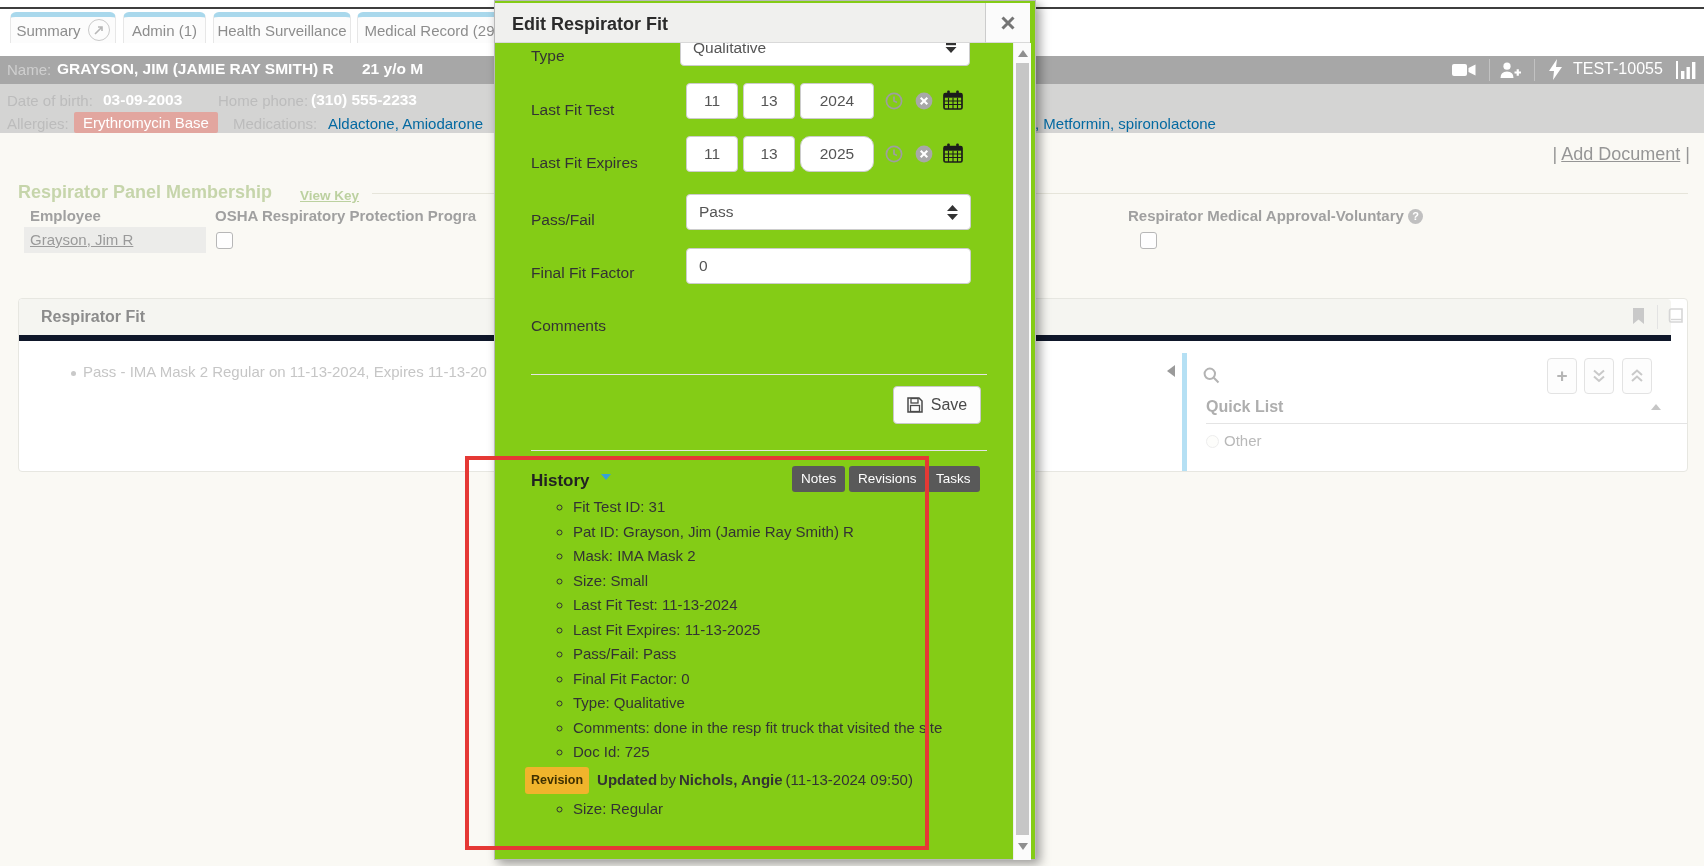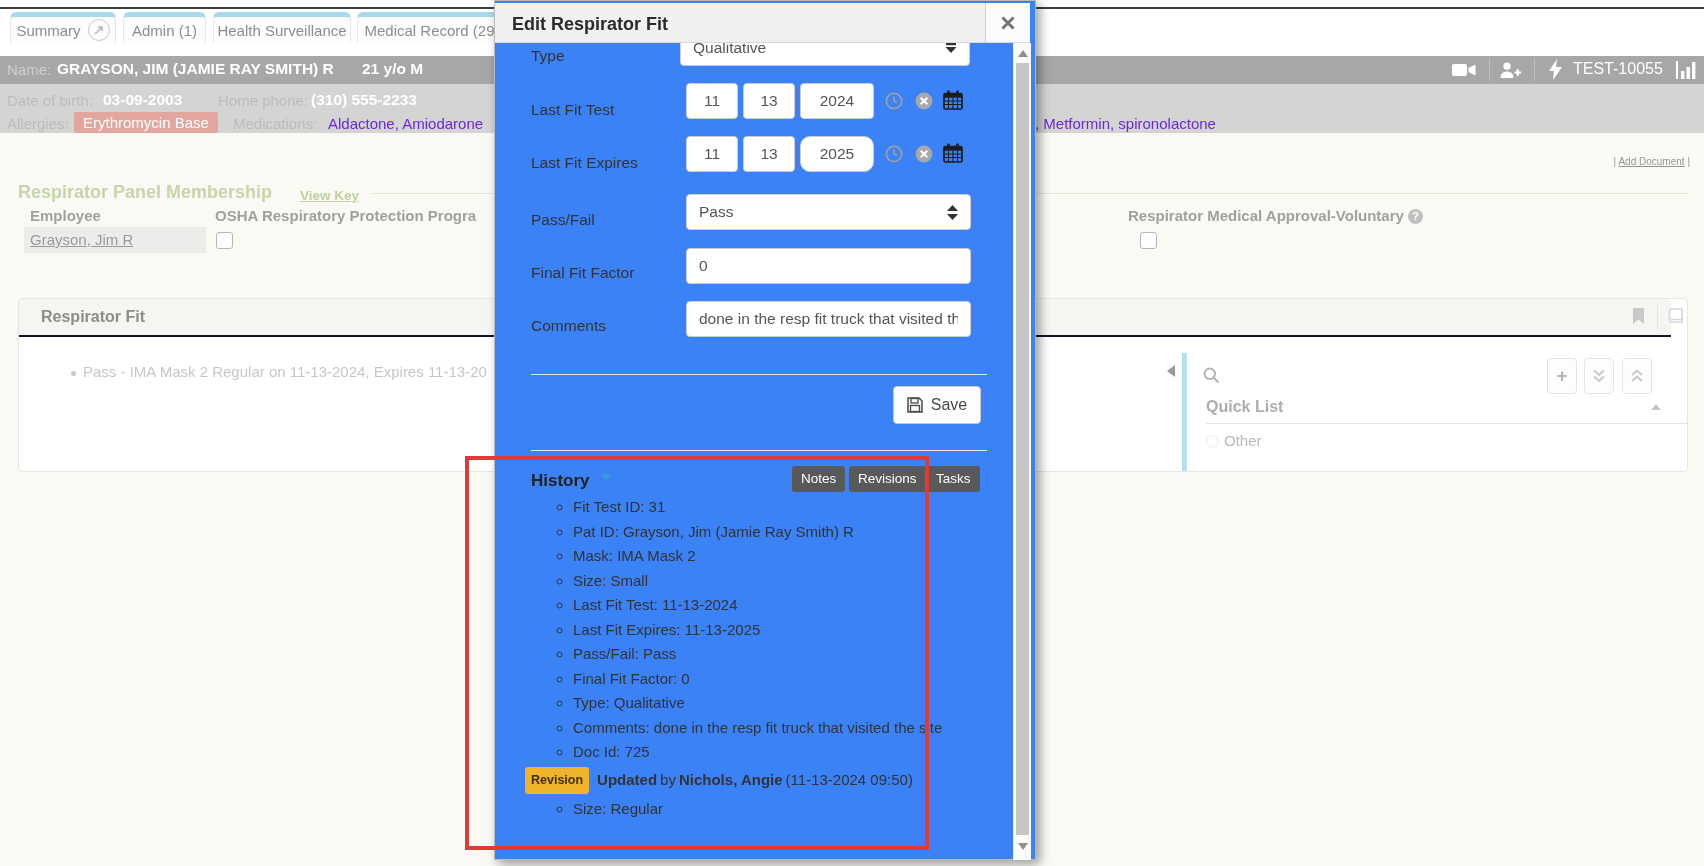--- a/index.html
+++ b/index.html
@@ -14,58 +14,58 @@
        display:flex;align-items:center;justify-content:center;gap:7px;box-sizing:border-box;cursor:pointer;}
   .tab-ico{width:20px;height:20px;border:1.5px solid #cacaca;border-radius:50%;display:flex;align-items:center;justify-content:center;}
 
   
   .brow1{top:56px;left:0;width:1704px;height:28px;background:#a7a7a7;color:#fff;}
   .brow2{top:84px;left:0;width:1704px;height:49px;background:#d4d4d3;color:#fff;}
   .blabel{color:#cfcfcf;font-size:15px;}
   .blabel2{color:#bcbcbc;font-size:15px;}
   .bval{color:#ffffff;font-weight:bold;font-size:15.5px;}
   .allergy-badge{background:#e2a69f;color:#fff;font-size:15px;padding:2px 9px;border-radius:2px;}
-  .meds{color:#6d28d9;font-size:15px;}
+  .meds{color:#0369a1;font-size:15px;}
   .bicon{display:inline-flex;align-items:center;}
   .vsep{width:1px;height:22px;background:#c2c2c2;}
 
   
   .content-bg{top:133px;left:0;width:1704px;height:733px;background:#faf9f4;}
-  .adddoc{top:156px;right:14px;color:#969696;font-size:10px;}
+  .adddoc{top:144px;right:14px;color:#969696;font-size:18px;}
   .adddoc a{color:#969696;text-decoration:underline;cursor:pointer;}
   .sec-title{color:#c6d5ab;font-weight:bold;font-size:18px;}
   .viewkey{color:#bcd1a0;font-weight:bold;font-size:13.5px;text-decoration:underline;cursor:pointer;}
   .legend-line{height:1px;background:#e6e5da;}
   .colhdr{color:#a0a0a0;font-weight:bold;font-size:15px;}
   .help-ico{display:inline-block;width:15px;height:15px;border-radius:50%;background:#c0c0c0;color:#fff;
             font-size:11px;font-weight:bold;text-align:center;line-height:15px;vertical-align:1px;cursor:pointer;}
   .emp-cell{background:#ececea;}
   .emp-link{color:#9a9a9a;font-size:15px;text-decoration:underline;cursor:pointer;}
   .cbx{width:15px;height:15px;border:1px solid #b7b7b7;border-radius:3px;background:#fefefe;cursor:pointer;}
 
   .panel{left:18px;top:298px;width:1670px;height:174px;background:#fff;border:1px solid #e7e7e1;border-radius:4px;box-sizing:border-box;}
-  .panel-hdr{left:0;top:0;right:16px;height:36px;background:#f5f5f1;border-bottom:2px solid #0f172a;border-radius:4px 4px 0 0;}
+  .panel-hdr{left:0;top:0;right:16px;height:36px;background:#f5f5f1;border-bottom:6px solid #0f172a;border-radius:4px 4px 0 0;}
   .panel-title{color:#8c8c8c;font-weight:bold;font-size:16px;}
   .fit-item{color:#c6c6c6;font-size:15px;white-space:nowrap;}
   .fit-bullet{width:5px;height:5px;border-radius:50%;background:#c9c9c9;}
 
   
   .blue-bar{background:#b5e0f4;}
   .srch{box-sizing:border-box;border:1px solid #dcdcdc;border-radius:4px;background:#fff;font-size:15px;color:#555;
         padding:0 10px 0 32px;font-family:"Liberation Sans",sans-serif;}
   .srch::placeholder{color:#c9c9c9;}
   .mini-btn{box-sizing:border-box;width:30px;height:36px;background:#fdfdfd;border:1px solid #e3e3e3;border-radius:4px;
             display:flex;align-items:center;justify-content:center;cursor:pointer;color:#b5b5b5;font-weight:bold;font-size:19px;}
   .ql-title{color:#aeaeae;font-weight:bold;font-size:16px;}
   .ql-item{color:#b9b9b9;font-size:15px;}
   .ql-circle{width:11px;height:11px;border:1.5px solid #ededed;border-radius:50%;background:#fdfdfb;}
   .tri{width:0;height:0;}
 
   
-  .modal{left:494px;top:0;width:542px;height:860px;background:#3b82f6;z-index:10;
+  .modal{left:494px;top:0;width:542px;height:860px;background:#84cc16;z-index:10;
          box-shadow:4px 4px 10px rgba(0,0,0,.38);border:1px solid #b9b9b9;box-sizing:border-box;padding-left:44px;}
   .m-hdr{left:0;top:2px;width:490px;height:40px;background:#f0f0ee;border-bottom:1px solid #d9d9d9;box-sizing:border-box;}
   .m-title{left:17px;top:11px;font-size:18px;font-weight:bold;color:#2b2b2b;}
   .m-close{left:490px;top:2px;width:45px;height:40px;background:#fbfbfb;border-left:1px solid #cccccc;
            border-bottom:1px solid #d9d9d9;box-sizing:border-box;display:flex;align-items:center;justify-content:center;cursor:pointer;}
   .m-body{left:0;top:42px;width:518px;height:818px;overflow:hidden;}
   .m-label{left:36px;font-size:15.5px;color:#333;margin-top:8px;}
   .m-input{box-sizing:border-box;border:1px solid #ccc;border-radius:4px;font-size:15.5px;color:#555;
            font-family:"Liberation Sans",sans-serif;background:#fff;}
   .m-date{text-align:center;}
@@ -320,21 +320,20 @@
         <svg width="11" height="15" viewBox="0 0 11 15">
             <polygon points="5.5,0 11,6 0,6" fill="#333"></polygon>
             <polygon points="0,9 11,9 5.5,15" fill="#333"></polygon>
           </svg>
       </div>
 
       <span class="abs m-label" style="top:213px;">Final Fit Factor</span>
       <input class="abs m-input" style="left: 191px; top: 205px; width: 285px; height: 36px; padding: 0px 12px;" value="0">
 
       <span class="abs m-label" style="top:266px;">Comments</span>
-      <input class="abs m-input" style="left: 191px; top: 258px; width: 285px; height: 36px; padding: 0px 12px;" value="done in the resp fit truck that visited th">
 
       <div class="abs m-hr" style="top:331px;"></div>
 
       <div class="abs save-btn" style="left:398px;top:343px;width:88px;height:38px;">
         <svg width="16" height="16" viewBox="0 0 16 16">
             <path d="M1 1 H12 L15 4 V15 H1 Z" fill="none" stroke="#4a4a4a" stroke-width="1.5"></path>
             <rect x="4" y="1.5" width="7" height="4.5" fill="none" stroke="#4a4a4a" stroke-width="1.3"></rect>
             <rect x="3.5" y="8.5" width="9" height="6" fill="none" stroke="#4a4a4a" stroke-width="1.3"></rect>
           </svg>
         <span>Save</span>

